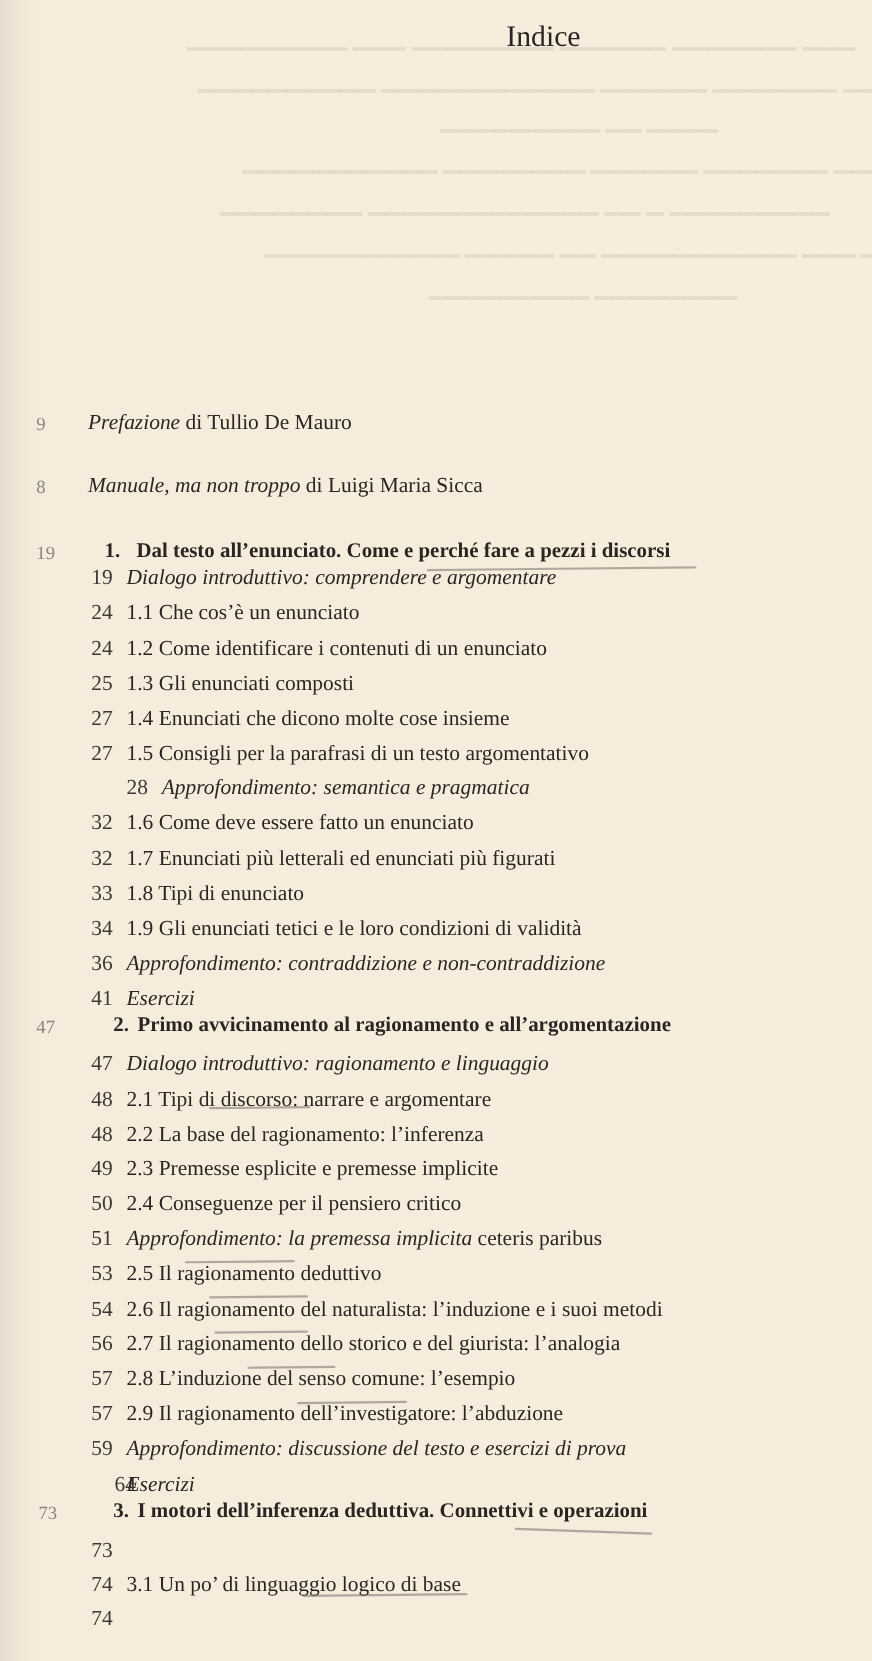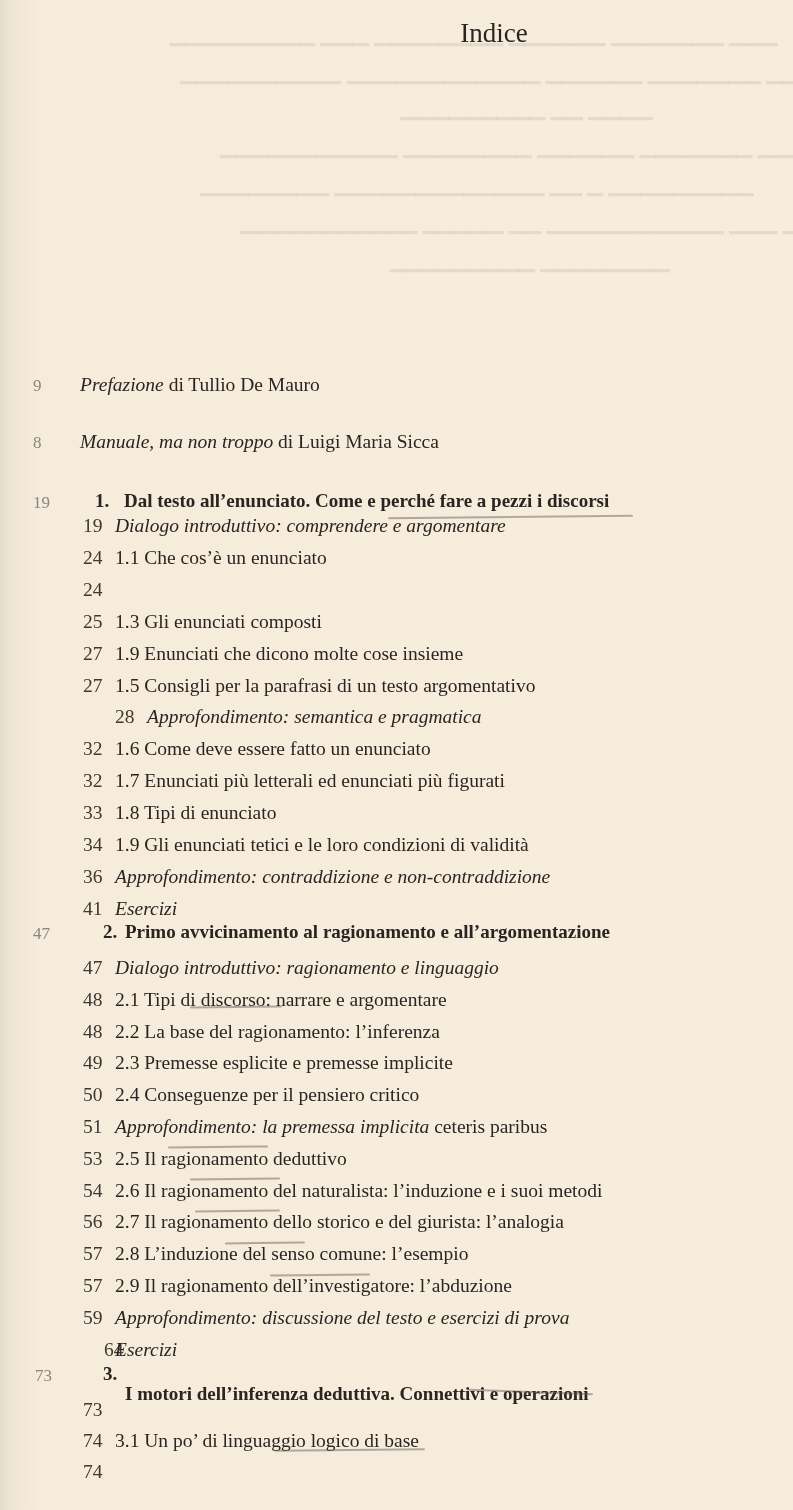--- a/index.html
+++ b/index.html
@@ -119,28 +119,29 @@
     <div class="entry sub" style="left: 83px; top: 514px; width: 690px; height: 24px;">
       <span class="num" style="top: 0px;">19</span>
       <span class="txt" style="left: 32px; top: 0px;"><span class="it">Dialogo introduttivo: comprendere e argomentare</span><span></span></span>
     </div>
     <div class="entry sub" style="left: 83px; top: 546px; width: 690px; height: 24px;">
       <span class="num" style="top: 0px;">24</span>
       <span class="txt" style="left: 32px; top: 0px;"><span class="it"></span><span>1.1 Che cos’è un enunciato</span></span>
     </div>
     <div class="entry sub" style="left: 83px; top: 578px; width: 690px; height: 24px;">
       <span class="num" style="top: 0px;">24</span>
+      <span class="txt" style="left: 32px; top: 0px;"><span class="it"></span><span>1.2 Come identificare i contenuti di un enunciato</span></span>
     </div>
     <div class="entry sub" style="left: 83px; top: 610px; width: 690px; height: 24px;">
       <span class="num" style="top: 0px;">25</span>
       <span class="txt" style="left: 32px; top: 0px; text-align: right;"><span class="it"></span><span>1.3 Gli enunciati composti</span></span>
     </div>
     <div class="entry sub" style="left: 83px; top: 642px; width: 690px; height: 24px;">
       <span class="num" style="top: 0px;">27</span>
-      <span class="txt" style="left: 32px; top: 0px;"><span class="it"></span><span>1.9 Enunciati che dicono molte cose insieme</span></span>
+      <span class="txt" style="left: 32px; top: 0px;"><span class="it"></span><span>1.4 Enunciati che dicono molte cose insieme</span></span>
     </div>
     <div class="entry sub" style="left: 83px; top: 674px; width: 690px; height: 24px;">
       <span class="num" style="top: 0px;">27</span>
       <span class="txt" style="left: 32px; top: 0px;"><span class="it"></span><span>1.5 Consigli per la parafrasi di un testo argomentativo</span></span>
     </div>
     <div class="entry sub" style="left: 83px; top: 705px; width: 690px; height: 24px; margin-left: 32px;">
       <span class="num" style="top: 0px;">28</span>
       <span class="txt" style="left: 32px; top: 0px;"><span class="it">Approfondimento: semantica e pragmatica</span><span></span></span>
     </div>
     <div class="entry sub" style="left: 83px; top: 737px; width: 690px; height: 24px;">
@@ -233,21 +234,21 @@
 <div class="ul" style="left:190px;top:1006px;width:92px;"></div>
 <div class="ul" style="left:168px;top:1146px;width:100px;"></div>
 <div class="ul" style="left:190px;top:1178px;width:90px;"></div>
 <div class="ul" style="left:195px;top:1210px;width:85px;"></div>
 <div class="ul" style="left:225px;top:1242px;width:80px;"></div>
 <div class="ul" style="left:270px;top:1274px;width:100px;"></div>
 
 <div class="entry chapter" style="left:33px;top:1362px;width:740px;height:24px;">
   <span class="num" style="left:2px;top:2px;">73</span>
   <span class="txt" style="left:70px;top:0;">3.</span>
-  <span class="txt" style="left:92px;top:0;margin-top:20px;">I motori dell’inferenza deduttiva. Connettivi e operazioni</span>
+  <span class="txt" style="left:92px;top:0;">I motori dell’inferenza deduttiva. Connettivi e operazioni</span>
 </div>
 
 <div id="ch3">
     <div class="entry sub" style="left: 83px; top: 1398px; width: 690px; height: 24px;">
       <span class="num" style="top: 0px;">73</span>
     </div>
     <div class="entry sub" style="left: 83px; top: 1429px; width: 690px; height: 24px;">
       <span class="num" style="top: 0px;">74</span>
       <span class="txt" style="left: 32px; top: 0px;"><span class="it"></span><span>3.1 Un po’ di linguaggio logico di base</span></span>
     </div>

